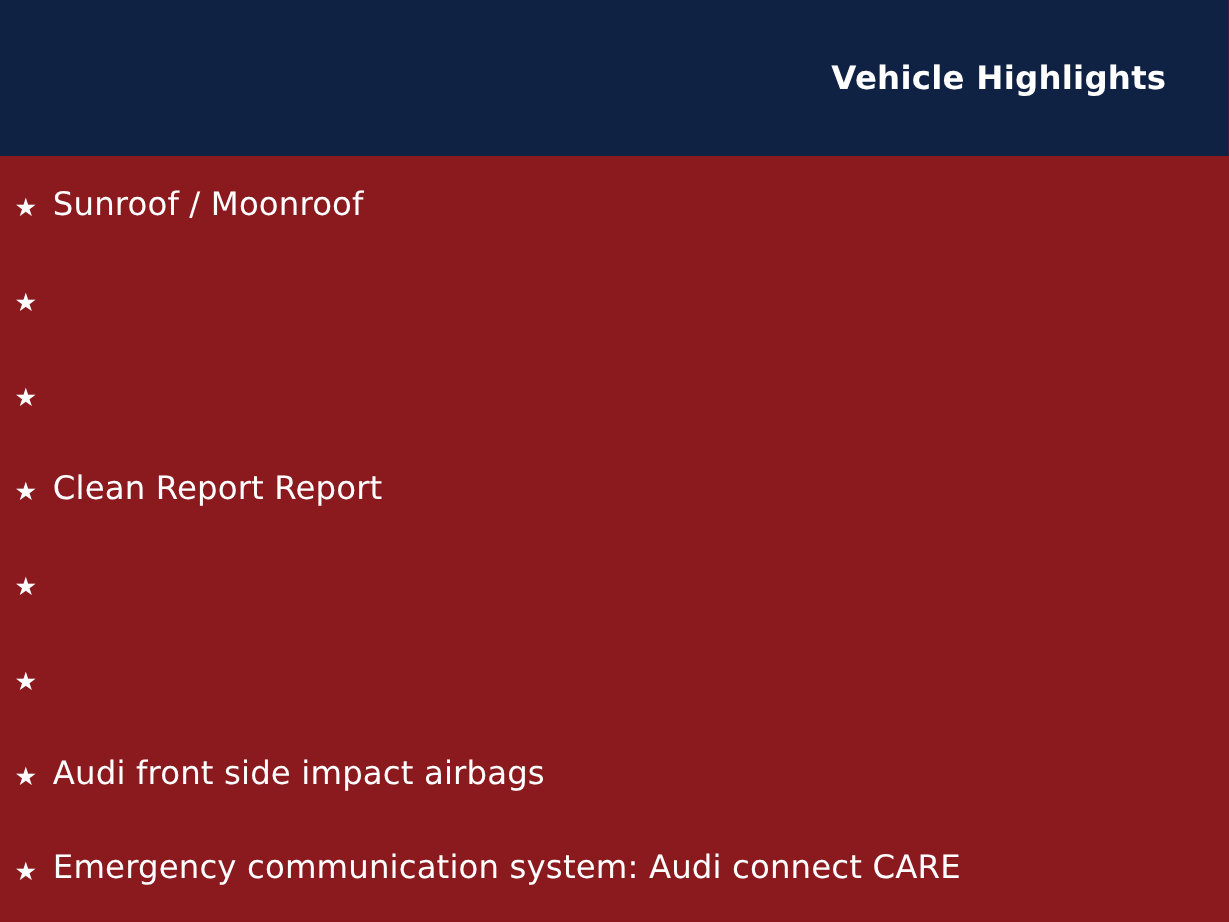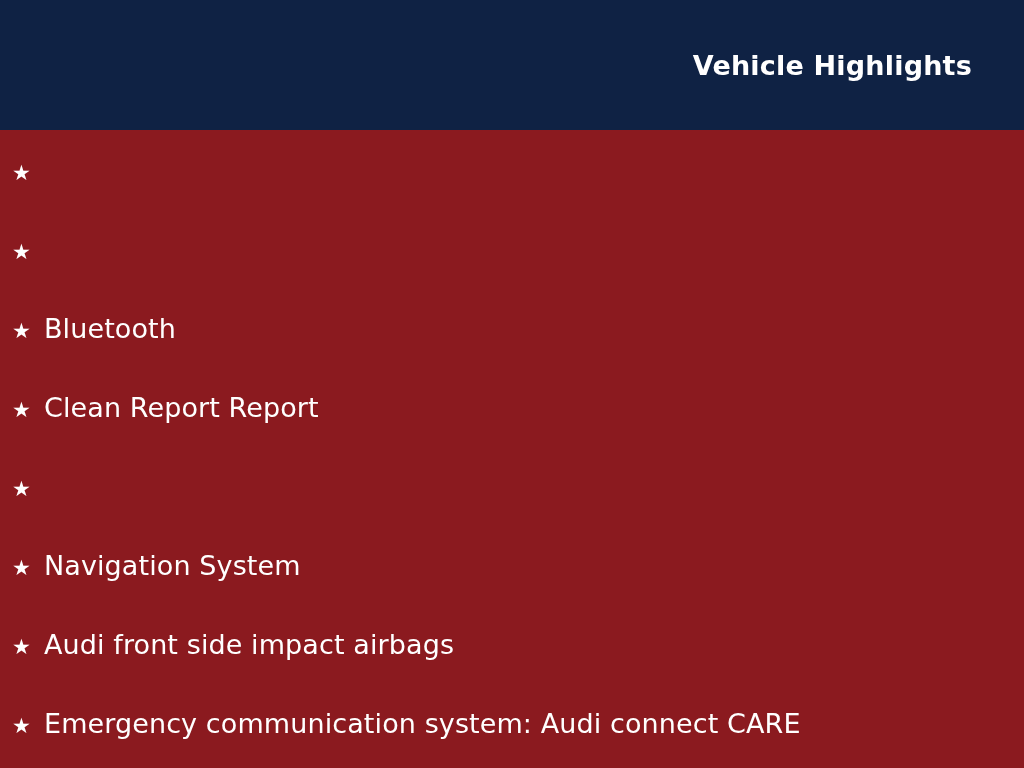--- a/index.html
+++ b/index.html
@@ -88,43 +88,42 @@
 
   <div class="header">
     <div class="header-title">Vehicle Highlights</div>
   </div>
 
   <div class="body-area">
     <ul class="hl-list">
 
       <li class="hl-item">
         <span class="hl-bullet">★</span>
+        <span class="hl-text">Sunroof / Moonroof</span>
       </li>
 
       <li class="hl-item">
         <span class="hl-bullet">★</span>
       </li>
 
       <li class="hl-item">
         <span class="hl-bullet">★</span>
-        <span class="hl-text">Bluetooth</span>
       </li>
 
       <li class="hl-item">
         <span class="hl-bullet">★</span>
         <span class="hl-text">Clean Report Report</span>
       </li>
 
       <li class="hl-item">
         <span class="hl-bullet">★</span>
       </li>
 
       <li class="hl-item">
         <span class="hl-bullet">★</span>
-        <span class="hl-text">Navigation System</span>
       </li>
 
       <li class="hl-item">
         <span class="hl-bullet">★</span>
         <span class="hl-text">Audi front side impact airbags</span>
       </li>
 
       <li class="hl-item">
         <span class="hl-bullet">★</span>
         <span class="hl-text">Emergency communication system: Audi connect CARE</span>

